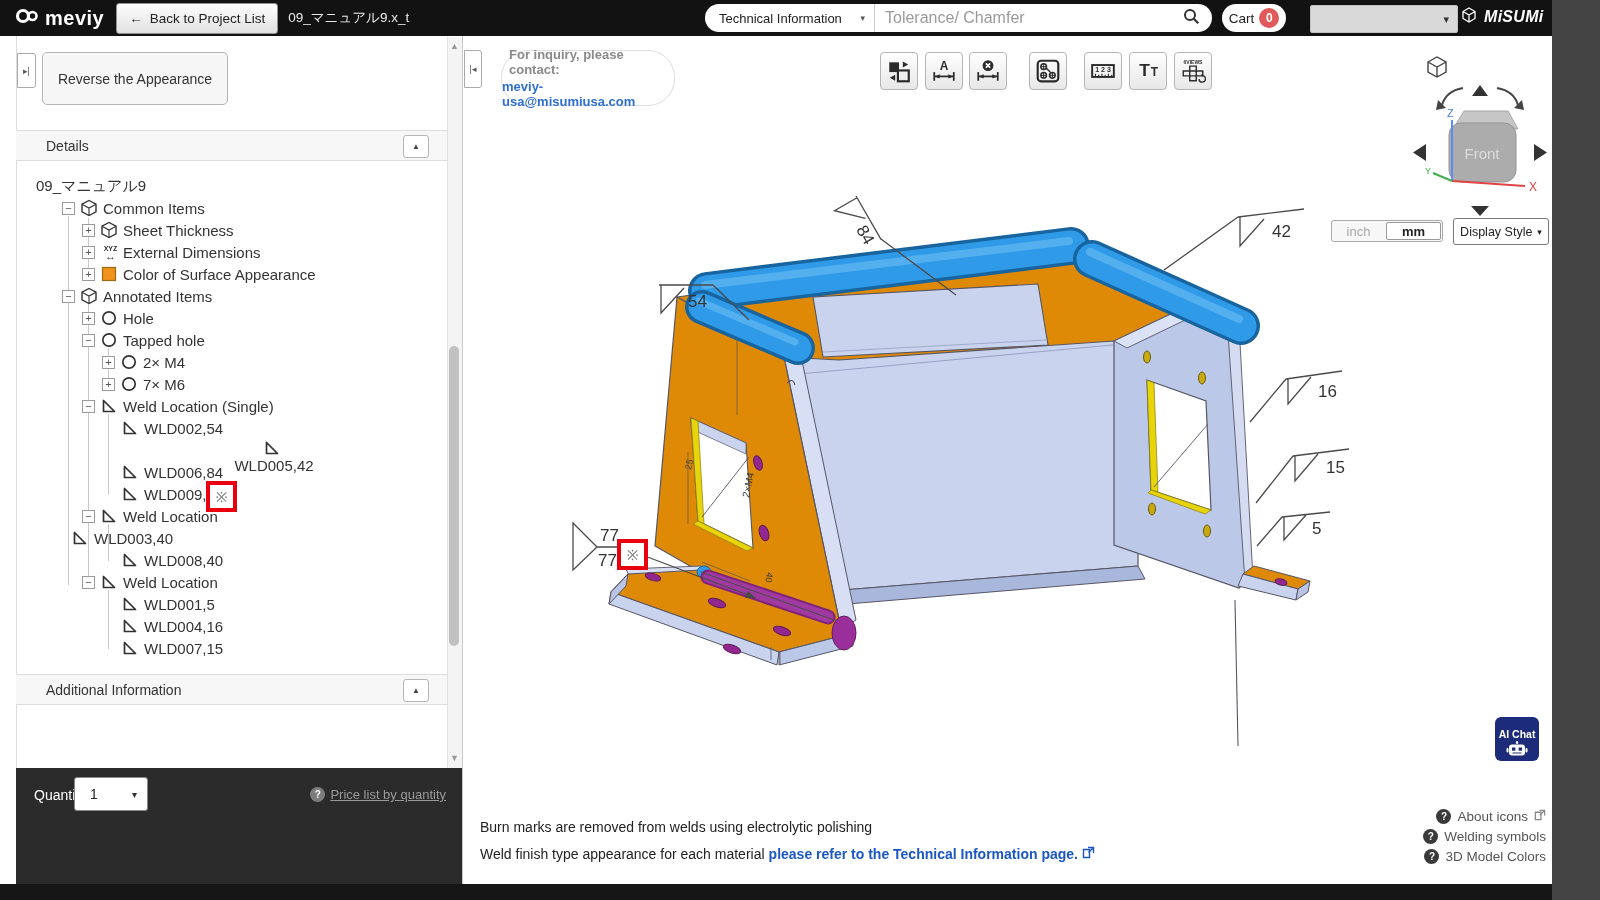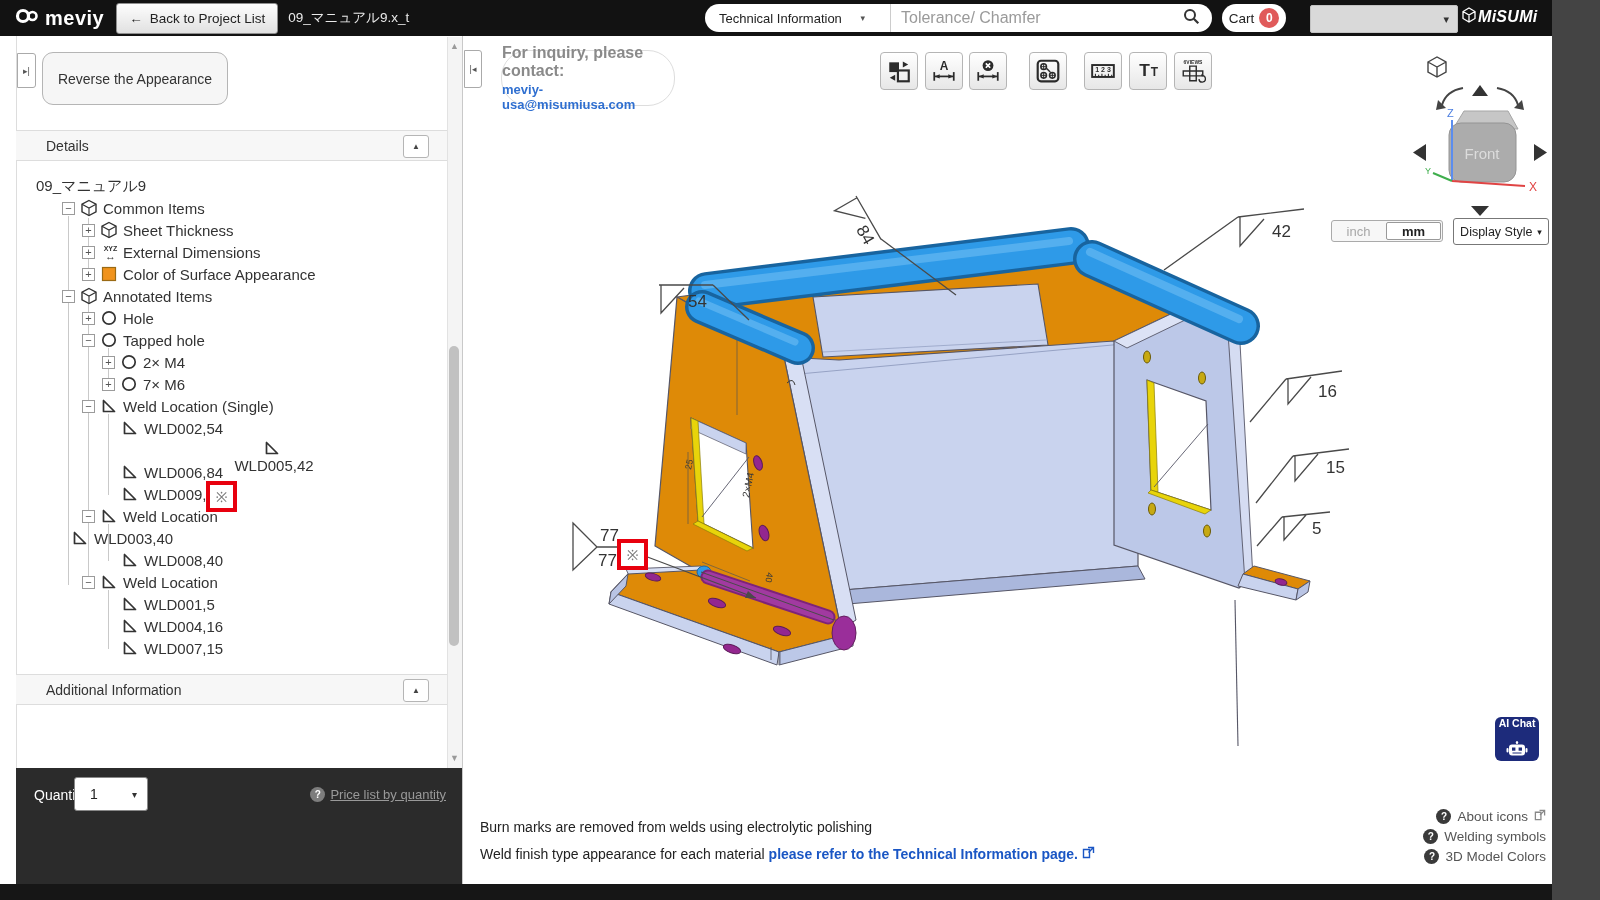--- a/index.html
+++ b/index.html
@@ -9,40 +9,40 @@
   #topbar{position:absolute;left:0;top:0;width:1600px;height:36px;background:#121212;display:flex;align-items:center;}
   .tb-logo{display:flex;align-items:center;gap:4px;margin-left:14px;}
   .tb-logo-text{color:#fff;font-size:20px;font-weight:bold;letter-spacing:.5px;}
   .tb-back{margin-left:12px;height:29px;padding:0 12px;display:flex;align-items:center;gap:7px;
            background:linear-gradient(#fdfdfd,#e1e1e1);border:1px solid #8f8f8f;border-radius:3px;
            font-size:13.5px;color:#222;cursor:pointer;}
   .tb-tab{color:#e9e9e9;font-size:13.5px;margin-left:10px;}
   .search-pill{position:absolute;left:705px;top:4px;width:507px;height:28px;background:#fff;border-radius:14px;
                display:flex;align-items:center;overflow:hidden;}
   .search-sel{width:146px;height:100%;display:flex;align-items:center;justify-content:space-between;
-              padding:0 25px 0 14px;border-right:1px solid #ccc;font-size:13px;color:#222;cursor:pointer;flex:none;}
+              padding:0 9px 0 14px;border-right:1px solid #ccc;font-size:13px;color:#222;cursor:pointer;flex:none;}
   .search-input{flex:1;border:0;outline:none;font-size:16px;color:#333;padding:0 10px;font-family:inherit;}
   .search-input::placeholder{color:#9a9a9a;}
   .cart-pill{position:absolute;left:1222px;top:4px;width:64px;height:28px;background:#fff;border-radius:14px;
              display:flex;align-items:center;justify-content:center;gap:5px;cursor:pointer;}
   .cart-label{font-size:13.5px;color:#222;}
   .cart-badge{width:20px;height:20px;border-radius:50%;background:#E05A5A;color:#fff;font-size:12px;font-weight:bold;
               display:flex;align-items:center;justify-content:center;}
   .gray-select{position:absolute;left:1310px;top:5px;width:138px;height:26px;background:#d9d9d9;border:1px solid #c2c2c2;
                border-radius:2px;display:flex;align-items:center;justify-content:flex-end;padding-right:8px;
                color:#333;font-size:11px;cursor:pointer;}
-  .tb-brand{position:absolute;left:1462px;top:7px;display:flex;align-items:center;gap:2px;color:#fff;
+  .tb-brand{position:absolute;left:1462px;top:7px;display:flex;align-items:center;gap:8px;color:#fff;
             font-size:16px;font-weight:bold;font-style:italic;letter-spacing:.3px;}
   
   #sidebar{position:absolute;left:0;top:36px;width:462px;height:848px;background:#fff;}
   .side-hairline{position:absolute;left:16px;top:0;width:1px;height:732px;background:#ddd;}
   .collapse-left{position:absolute;left:17px;top:17px;width:17px;height:33px;background:#fff;border:1px solid #aaa;
                  border-radius:0 3px 3px 0;font-size:9px;color:#555;display:flex;align-items:center;justify-content:center;cursor:pointer;}
   .reverse-btn{position:absolute;left:42px;top:16px;width:186px;height:53px;background:#f6f6f6;border:1px solid #b5b5b5;
-               border-radius:11px;font-size:14px;color:#333;cursor:pointer;font-family:inherit;}
+               border-radius:5px;font-size:14px;color:#333;cursor:pointer;font-family:inherit;}
   .sec-header{position:absolute;left:16px;width:431px;height:31px;background:#f7f7f7;border-top:1px solid #ddd;border-bottom:1px solid #ddd;
               display:flex;align-items:center;padding-left:30px;box-sizing:border-box;font-size:14px;color:#333;}
   .sec-toggle{position:absolute;right:18px;top:4px;width:24px;height:21px;background:#fff;border:1px solid #b5b5b5;border-radius:3px;
               font-size:8px;color:#444;display:flex;align-items:center;justify-content:center;cursor:pointer;}
   #tree-rows{position:absolute;left:16px;top:139px;width:430px;}
   .tree-row{height:22px;display:flex;align-items:center;font-size:15px;color:#333;cursor:pointer;}
   .exp{width:13px;height:13px;border:1px solid #9b9b9b;background:#fff;font-size:11px;line-height:11px;
        text-align:center;color:#555;margin-right:5px;flex:none;box-sizing:border-box;}
   .exp-sp{width:19px;flex:none;}
   .ticon{width:21px;height:18px;margin-right:2px;flex:none;display:flex;align-items:center;}
@@ -66,30 +66,30 @@
   .qbadge{width:15px;height:15px;border-radius:50%;background:#7d7d7d;color:#fff;font-size:10px;font-weight:bold;
           display:flex;align-items:center;justify-content:center;flex:none;}
   .quote-btn{position:absolute;left:20px;top:62px;width:410px;height:42px;background:linear-gradient(#1a66b8,#0e4e9c);
              border:1px solid #0a3f82;border-radius:4px;color:#fff;font-size:15px;font-weight:bold;cursor:pointer;font-family:inherit;}
   
   #main{position:absolute;left:462px;top:36px;width:1138px;height:848px;background:#fff;border-left:1px solid #c9c9c9;box-sizing:border-box;}
   .collapse-main{position:absolute;left:1px;top:14px;width:16px;height:36px;background:#fff;border:1px solid #aaa;
                  border-radius:0 3px 3px 0;font-size:9px;color:#555;display:flex;align-items:center;justify-content:center;cursor:pointer;}
   .contact{position:absolute;left:38px;top:14px;width:172px;height:54px;border:1px solid #ddd;border-radius:27px;
            display:flex;flex-direction:column;align-items:center;justify-content:center;gap:2px;}
-  .contact .c1{color:#8a8a8a;font-size:16px;font-weight:bold;}
+  .contact .c1{color:#8a8a8a;font-size:13px;font-weight:bold;margin-left:7px;}
   .contact .c2{color:#2f6fd0;font-size:13px;font-weight:bold;cursor:pointer;}
   .tool-btn{position:absolute;top:16px;width:38px;height:38px;background:linear-gradient(#ffffff,#e7e7e7);
             border:1px solid #b5b5b5;border-radius:4px;display:flex;align-items:center;justify-content:center;cursor:pointer;padding:0;}
   .foot1{position:absolute;left:17px;top:783px;font-size:14px;color:#222;}
   .foot2{position:absolute;left:17px;top:810px;font-size:14px;color:#222;display:flex;align-items:center;gap:4px;}
   .foot-link{color:#1a56c4;cursor:pointer;}
   .help-row{position:absolute;right:54px;height:20px;display:flex;align-items:center;gap:6px;font-size:13.5px;color:#555;cursor:pointer;}
   .ai-chat{position:absolute;left:1032px;top:681px;width:44px;height:44px;background:#1d2b7b;border-radius:6px;
-           display:flex;flex-direction:column;align-items:center;justify-content:space-between;gap:1px;cursor:pointer;}
+           display:flex;flex-direction:column;align-items:center;justify-content:flex-end;gap:1px;cursor:pointer;}
   .ai-chat .ai-label{color:#fff;font-size:10.5px;font-weight:bold;}
   
   .unit-toggle{position:absolute;left:868px;top:184px;width:112px;height:22px;border:1px solid #aaa;border-radius:3px;
                background:#f7f7f7;display:flex;align-items:stretch;box-sizing:border-box;overflow:hidden;cursor:pointer;}
   .unit-inch{flex:1;display:flex;align-items:center;justify-content:center;color:#a8a8a8;font-size:13px;}
   .unit-mm{flex:1;display:flex;align-items:center;justify-content:center;background:#fff;border:1px solid #999;border-radius:2px;
            margin:1px;color:#222;font-size:13px;font-weight:bold;}
   .display-style{position:absolute;left:990px;top:182px;width:94px;height:25px;border:1px solid #777;border-radius:3px;background:#fff;
                  display:flex;align-items:center;justify-content:center;gap:5px;font-size:12.5px;color:#222;cursor:pointer;}
   #bottom-strip{position:absolute;left:0;top:884px;width:1600px;height:16px;background:#161616;}

